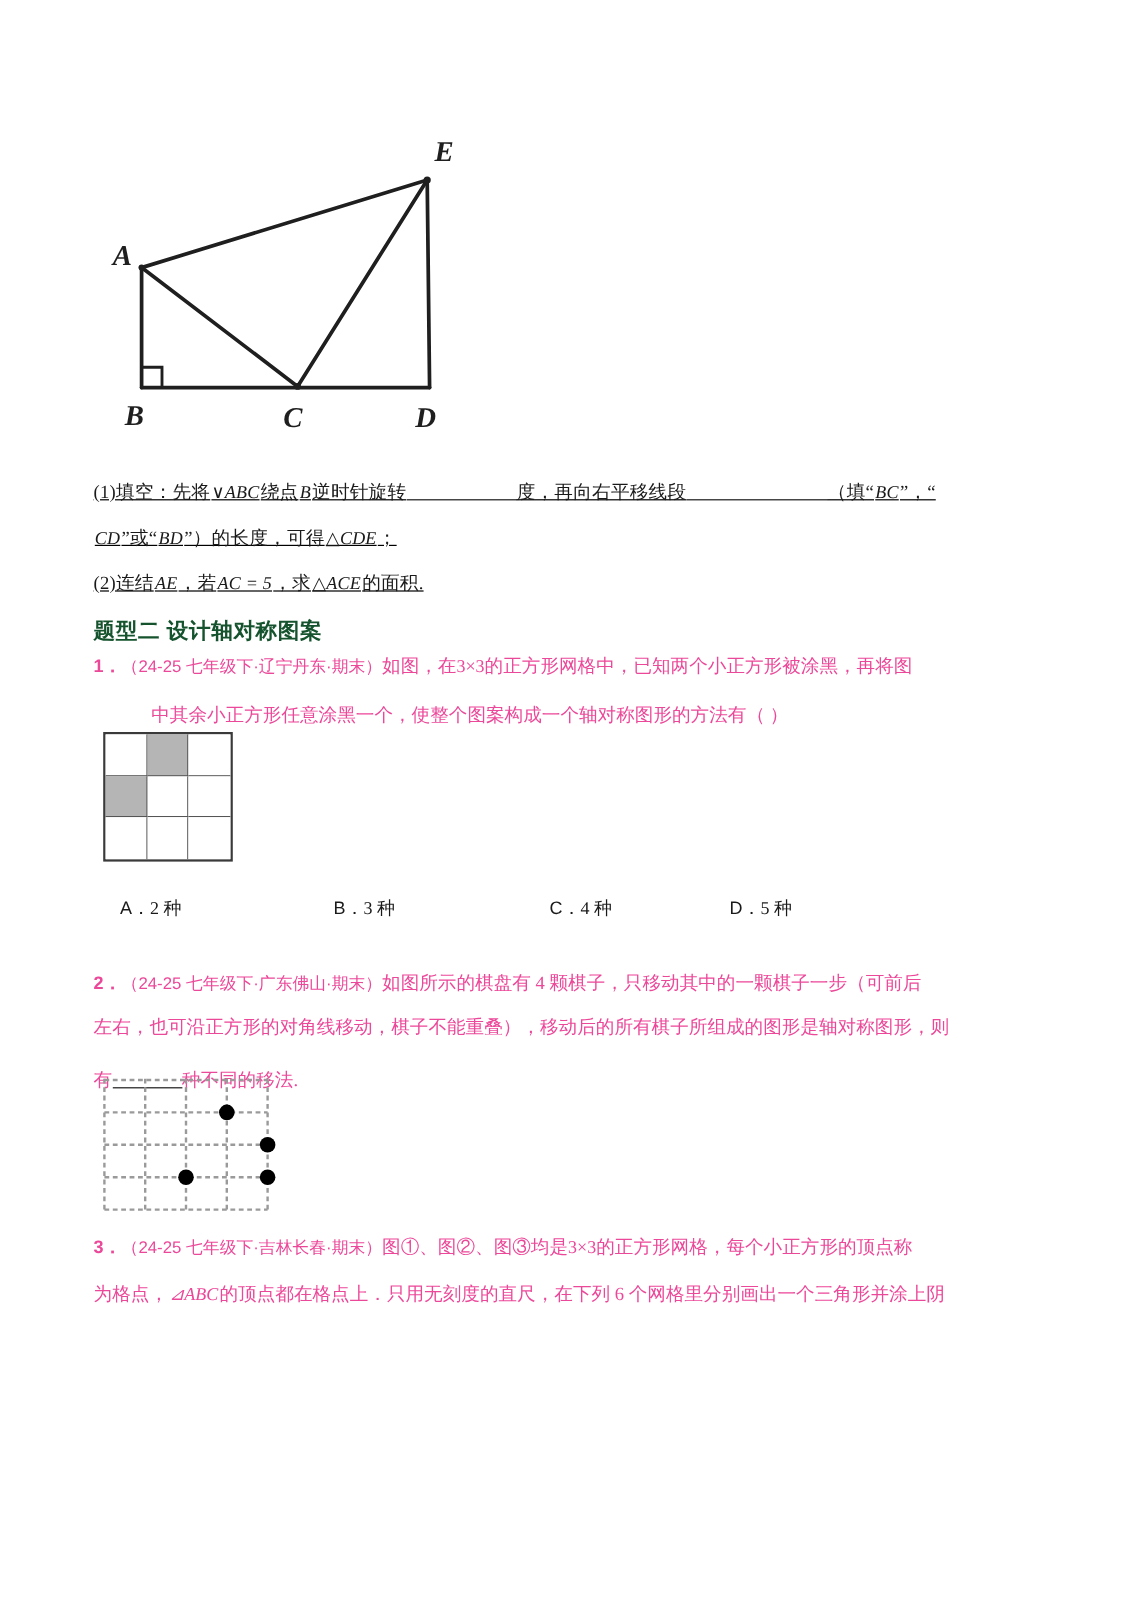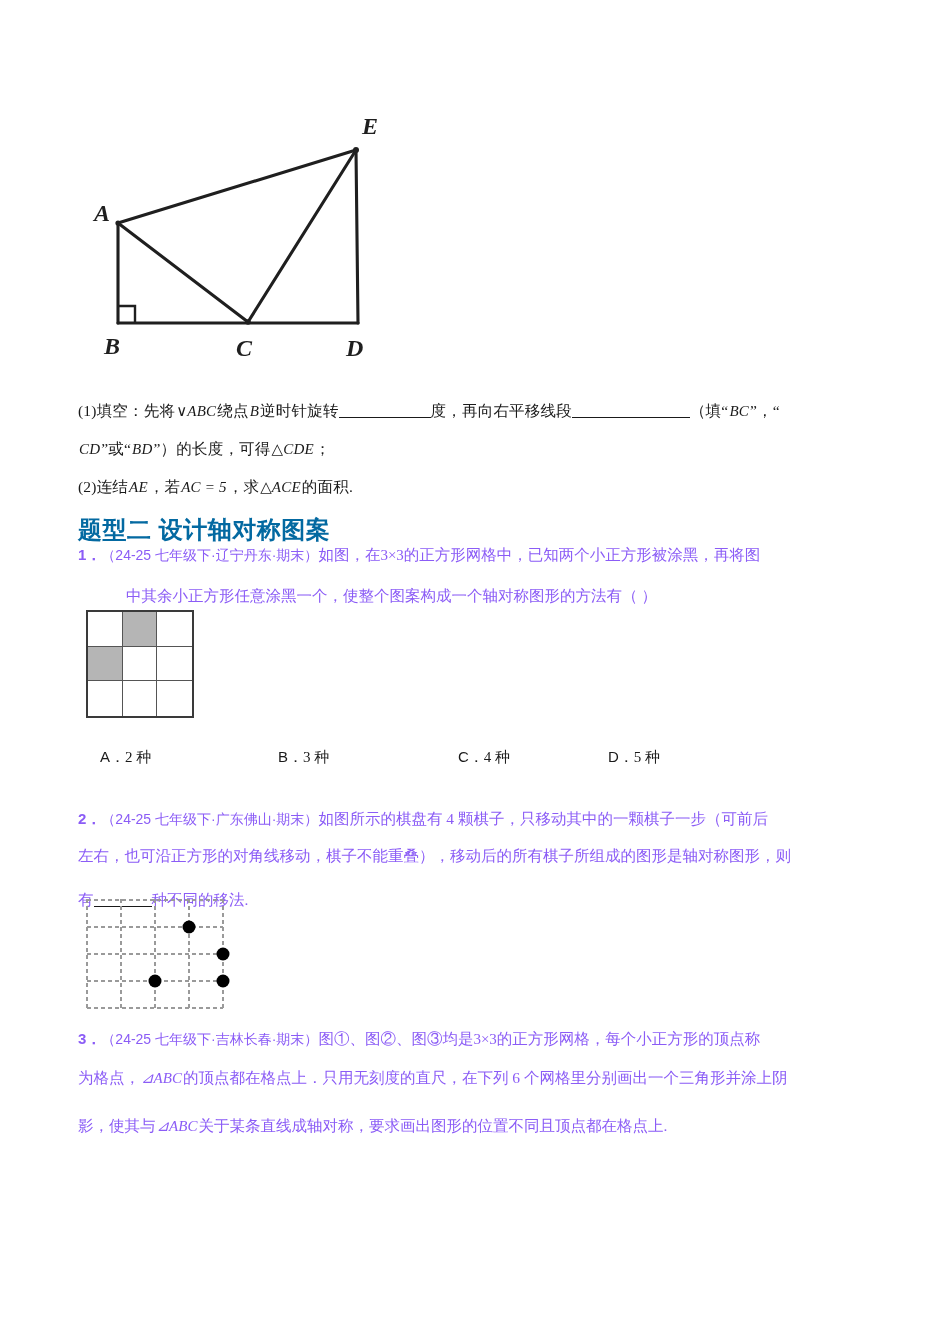--- a/index.html
+++ b/index.html
@@ -73,36 +73,36 @@
     border-bottom: 1.3px solid #1a1a1a;
     width: 58px;
     vertical-align: -2px;
   }
 
   
   .section-head {
     position: absolute;
     left: 78px;
     top: 514px;
-    font-size: 24px;
+    font-size: 18px;
     font-weight: bold;
     font-family: "Liberation Sans", "DejaVu Sans", sans-serif;
     letter-spacing: 0.5px;
-    color: #0369a1;
+    color: #14532d;
   }
 
   .prob {
     position: absolute;
     left: 78px;
     width: 800px;
   }
   .prob-line {
     font-size: 15.5px;
     line-height: 40px;
-    color: #8b5cf6;
+    color: #ec4899;
     white-space: nowrap;
   }
   .prob-line.first { line-height: 30px; }
   .src {
     font-family: "Liberation Sans", "DejaVu Sans", sans-serif;
     font-size: 14px;
   }
   .numlead {
     font-family: "Liberation Sans", "DejaVu Sans", sans-serif;
     font-weight: bold;
@@ -182,21 +182,21 @@
       <circle cx="268" cy="42" r="3.0" fill="#1f1f1f"></circle>
 
       <text x="6" y="113" font-family="Liberation Serif, serif" font-style="italic" font-weight="bold" font-size="24" fill="#1f1f1f">A</text>
       <text x="16" y="246" font-family="Liberation Serif, serif" font-style="italic" font-weight="bold" font-size="24" fill="#1f1f1f">B</text>
       <text x="148" y="248" font-family="Liberation Serif, serif" font-style="italic" font-weight="bold" font-size="24" fill="#1f1f1f">C</text>
       <text x="258" y="248" font-family="Liberation Serif, serif" font-style="italic" font-weight="bold" font-size="24" fill="#1f1f1f">D</text>
       <text x="274" y="26" font-family="Liberation Serif, serif" font-style="italic" font-weight="bold" font-size="24" fill="#1f1f1f">E</text>
     </svg>
   </div>
 
-  <div class="content" style="top:392px; position:absolute;">
+  <div class="content" style="top:392px; position:absolute;text-decoration:underline;">
 
     <div class="qline">
       <span>(1)填空：先将</span><span class="math">∨ABC</span><span>绕点</span><span class="math">B</span><span>逆时针旋转</span><span class="blank-s"></span><span>度，再向右平移线段</span><span class="blank-m"></span><span>（填“</span><span class="math">BC</span><span>”，“</span>
     </div>
 
     <div class="qline">
       <span class="math">CD</span><span>”或“</span><span class="math">BD</span><span>”）的长度，可得</span><span class="math">△CDE</span><span>；</span>
     </div>
 
     <div class="qline">
@@ -264,18 +264,15 @@
     </svg>
   </div>
 
   <div class="prob" style="top:1024px;">
     <div class="prob-line first">
       <span class="numlead">3．</span><span class="src">（24-25 七年级下·吉林长春·期末）</span><span>图①、图②、图③均是</span><span class="mathup">3×3</span><span>的正方形网格，每个小正方形的顶点称</span>
     </div>
     <div class="prob-line" style="line-height:48px;">
       <span>为格点，</span><span class="math">⊿ABC</span><span>的顶点都在格点上．只用无刻度的直尺，在下列 6 个网格里分别画出一个三角形并涂上阴</span>
     </div>
-    <div class="prob-line" style="line-height:48px;">
-      <span>影，使其与</span><span class="math">⊿ABC</span><span>关于某条直线成轴对称，要求画出图形的位置不同且顶点都在格点上.</span>
-    </div>
   </div>
 
 </div>
 
 </body></html>

